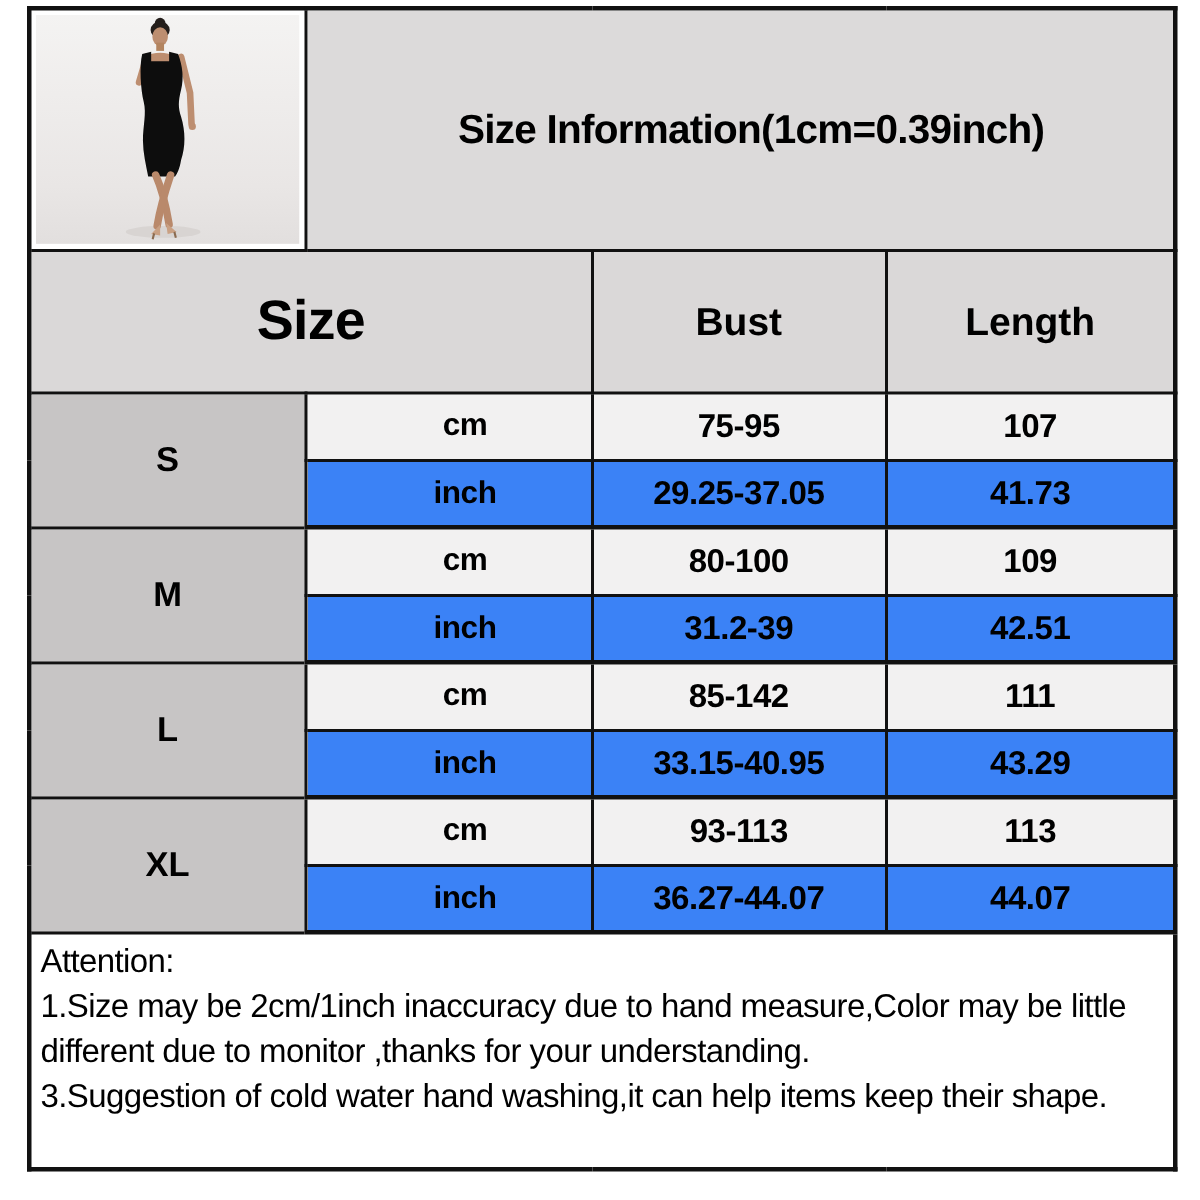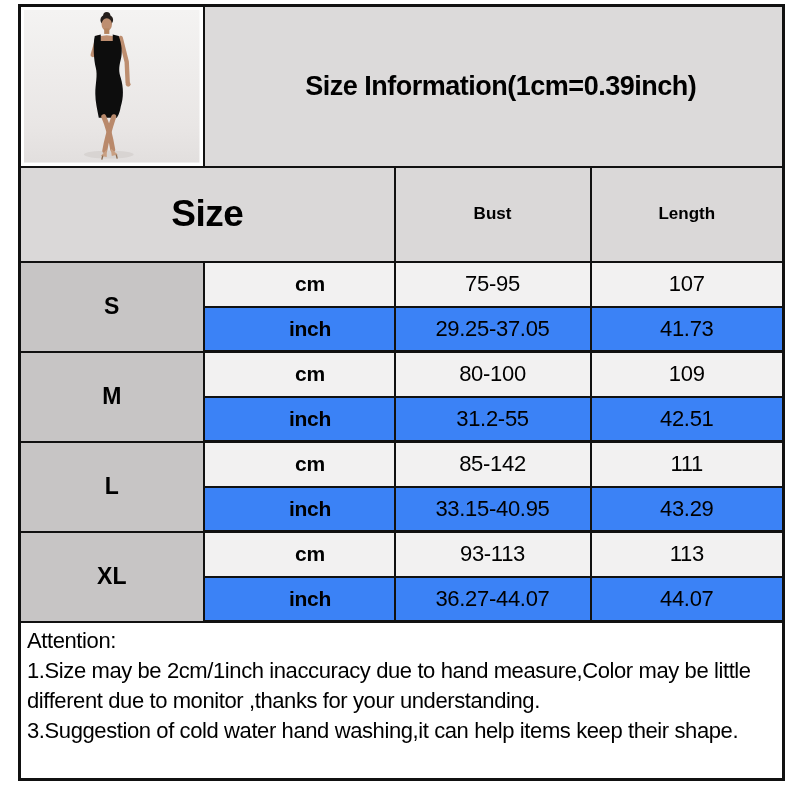--- a/index.html
+++ b/index.html
@@ -19,25 +19,25 @@
   tr.header-row   { height:95px;  }
   tr.data-row     { height:45px;  }
   tr.attention-row{ height:158px; }
 
   
   td.photo-cell { background:#ffffff; padding:3px; }
   td.title-cell { background:#dcdada;padding-left:15px; }
   .title-text   { font-size:27px; font-weight:700; letter-spacing:-0.5px; }
 
   td.header-size   { background:#dad8d8; font-size:37px; font-weight:700; letter-spacing:-0.5px; }
-  td.header-col    { background:#dad8d8; font-size:17px; font-weight:700; }
+  td.header-col    { background:#dad8d8; font-size:26px; font-weight:700; }
 
   td.size-label { background:#c7c5c5; font-size:23px; font-weight:700; }
   td.unit-cell  { font-size:21px; font-weight:700; letter-spacing:-0.3px;padding-left:22px; }
-  td.val-cell   { font-size:22px; font-weight:400; letter-spacing:-0.3px; }
+  td.val-cell   { font-size:22px; font-weight:700; letter-spacing:-0.3px; }
 
   tr.cm-row  td.unit-cell, tr.cm-row  td.val-cell { background:#f2f1f1; }
   tr.inch-row td.unit-cell, tr.inch-row td.val-cell { background:#3b82f6; }
   tr.inch-row td { border-bottom-width:3px; }
 
   td.attention-cell {
     background:#ffffff; text-align:left; vertical-align:top; padding:3px 6px 0 6px;
   }
   .attention-line { font-size:22px; line-height:30px; letter-spacing:-0.4px; font-weight:400; white-space:nowrap; }
 
@@ -127,21 +127,21 @@
     </tr>
 
     <tr class="data-row cm-row">
       <td class="size-label" rowspan="2">M</td>
       <td class="unit-cell">cm</td>
       <td class="val-cell">80-100</td>
       <td class="val-cell">109</td>
     </tr>
     <tr class="data-row inch-row">
       <td class="unit-cell">inch</td>
-      <td class="val-cell">31.2-55</td>
+      <td class="val-cell">31.2-39</td>
       <td class="val-cell">42.51</td>
     </tr>
 
     <tr class="data-row cm-row">
       <td class="size-label" rowspan="2">L</td>
       <td class="unit-cell">cm</td>
       <td class="val-cell">85-142</td>
       <td class="val-cell">111</td>
     </tr>
     <tr class="data-row inch-row">

